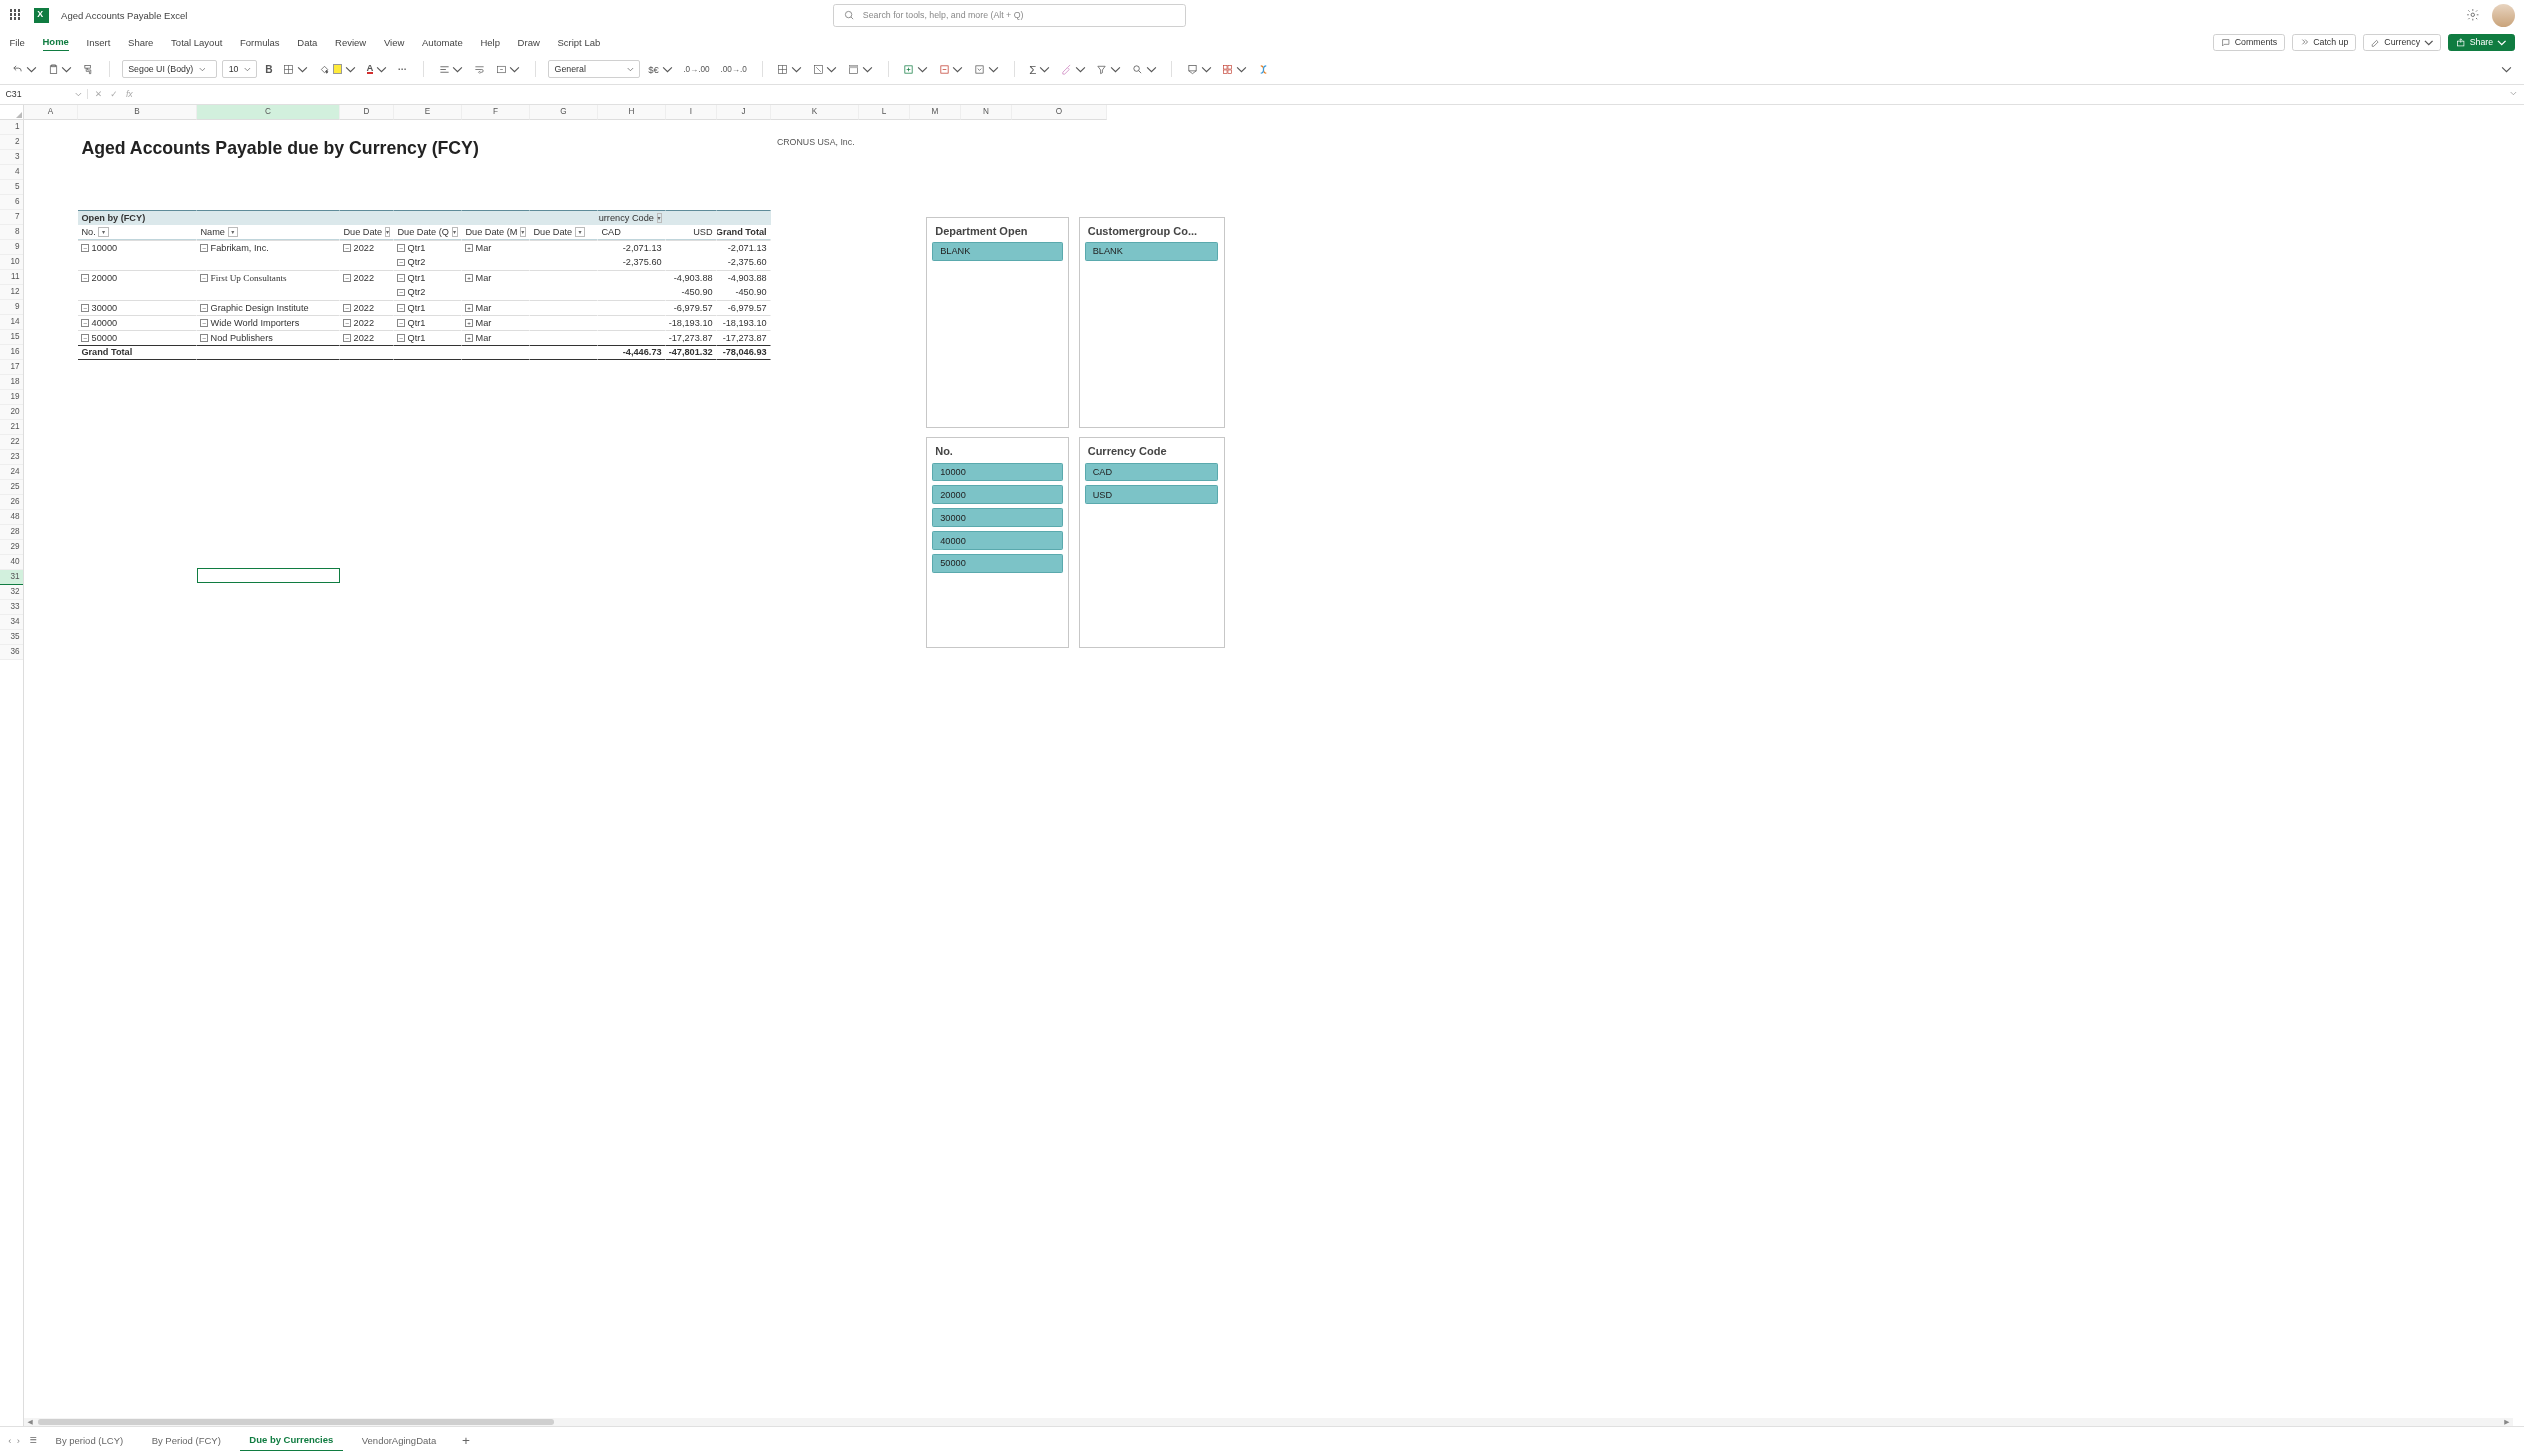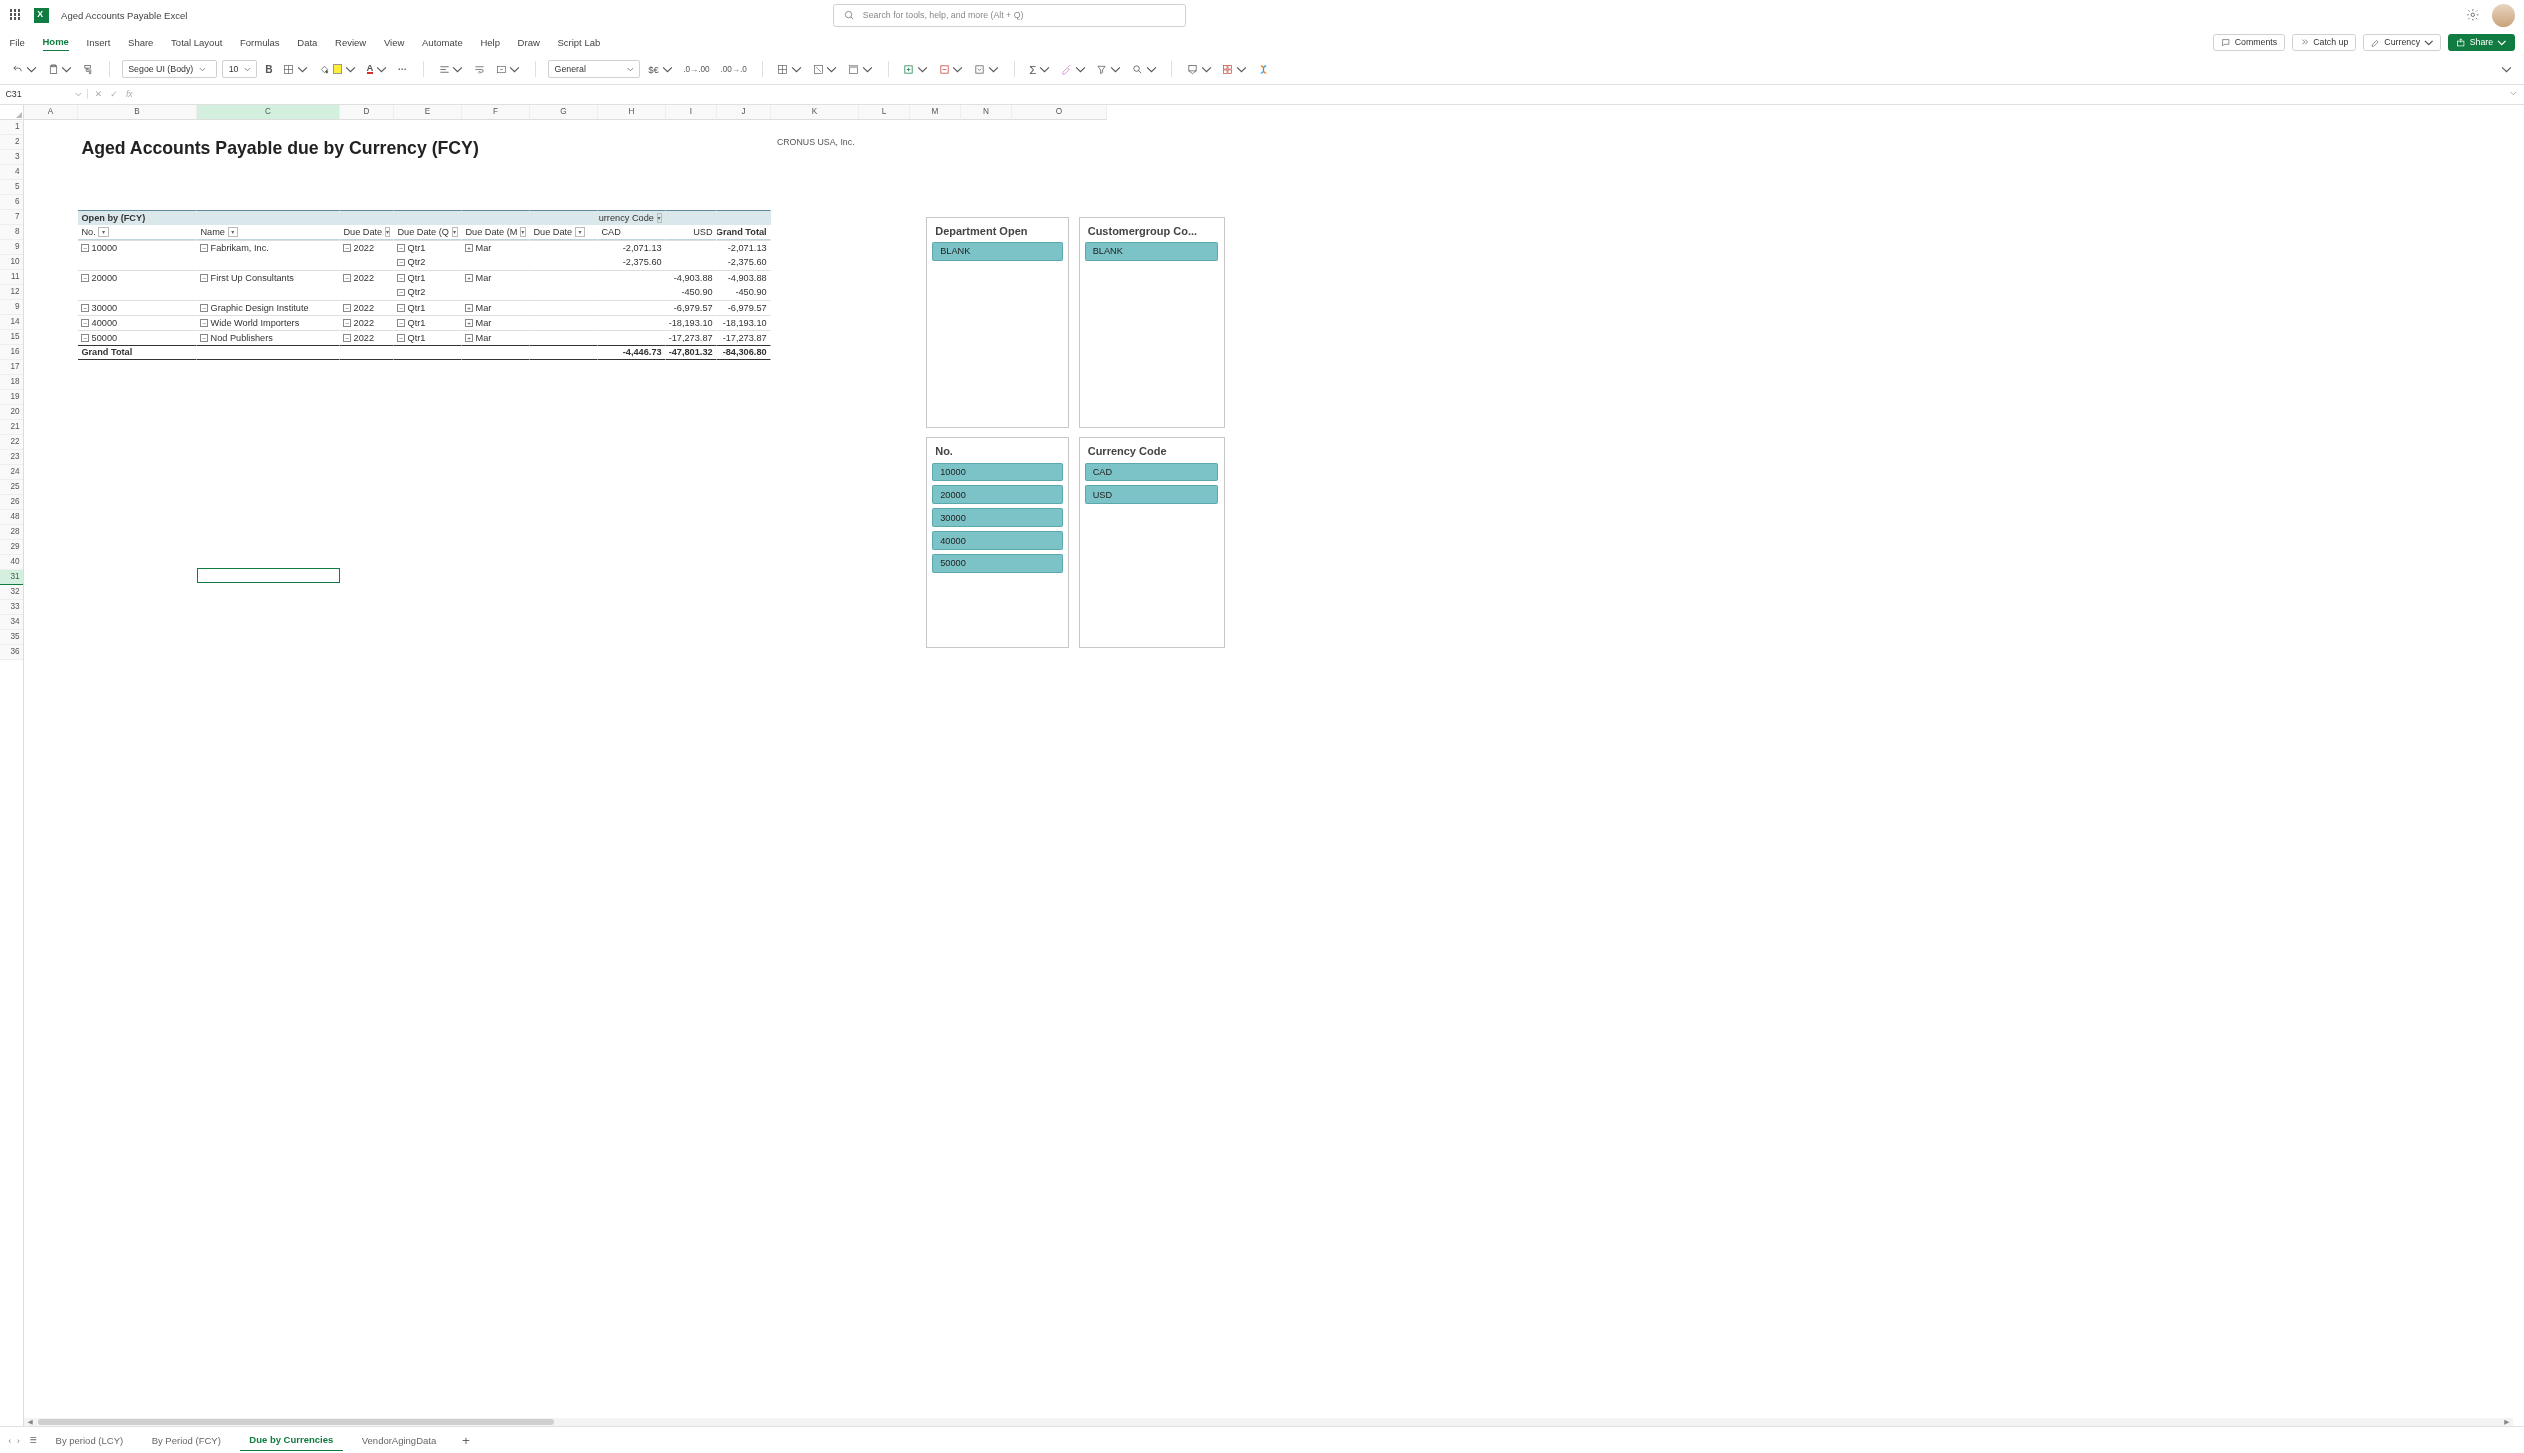--- a/index.html
+++ b/index.html
@@ -695,21 +695,21 @@
           <div class="cell right" style="width: 54px;">-2,375.60</div>
           <div class="cell" style="width: 88px;"></div>
           <div class="cell" style="width: 51px;"></div>
           <div class="cell" style="width: 51px;"></div>
           <div class="cell" style="width: 51px;"></div>
           <div class="cell" style="width: 95px;"></div>
         </div>
         <div class="row">
           <div class="cell" style="width: 54px;"></div>
           <div class="cell" style="width: 119px; border-top: 0.7px solid rgb(221, 221, 221);"><span class="collapse-box">–</span>20000</div>
-          <div class="cell" style="width: 143px; border-top: 0.7px solid rgb(221, 221, 221);"><span class="collapse-box">–</span>First Up Consultants</div>
+          <div class="cell" style="width: 143px; border-top: 0.7px solid rgb(221, 221, 221); font-family: Liberation Serif, serif;"><span class="collapse-box">–</span>First Up Consultants</div>
           <div class="cell" style="width: 54px; border-top: 0.7px solid rgb(221, 221, 221);"><span class="collapse-box">–</span>2022</div>
           <div class="cell" style="width: 68px; border-top: 0.7px solid rgb(221, 221, 221);"><span class="collapse-box">–</span>Qtr1</div>
           <div class="cell" style="width: 68px; border-top: 0.7px solid rgb(221, 221, 221);"><span class="collapse-box">+</span>Mar</div>
           <div class="cell" style="width: 68px; border-top: 0.7px solid rgb(221, 221, 221);"></div>
           <div class="cell" style="width: 68px; border-top: 0.7px solid rgb(221, 221, 221);"></div>
           <div class="cell right" style="width: 51px; border-top: 0.7px solid rgb(221, 221, 221);">-4,903.88</div>
           <div class="cell right" style="width: 54px; border-top: 0.7px solid rgb(221, 221, 221);">-4,903.88</div>
           <div class="cell" style="width: 88px;"></div>
           <div class="cell" style="width: 51px;"></div>
           <div class="cell" style="width: 51px;"></div>
@@ -794,21 +794,21 @@
           <div class="cell pivot-gt" style="width: 68px;"></div>
           <div class="cell pivot-gt" style="width: 68px;"></div>
           <div class="cell pivot-gt" style="width: 68px;"></div>
           <div class="cell pivot-gt right" style="width: 68px;">
             <b>-4,446.73</b>
           </div>
           <div class="cell pivot-gt right" style="width: 51px;">
             <b>-47,801.32</b>
           </div>
           <div class="cell pivot-gt right" style="width: 54px;">
-            <b>-84,306.80</b>
+            <b>-78,046.93</b>
           </div>
           <div class="cell" style="width: 88px;"></div>
           <div class="cell" style="width: 51px;"></div>
           <div class="cell" style="width: 51px;"></div>
           <div class="cell" style="width: 51px;"></div>
           <div class="cell" style="width: 95px;"></div>
         </div>
         <div class="row">
           <div class="cell" style="width: 54px;"></div>
           <div class="cell" style="width: 119px;"></div>

